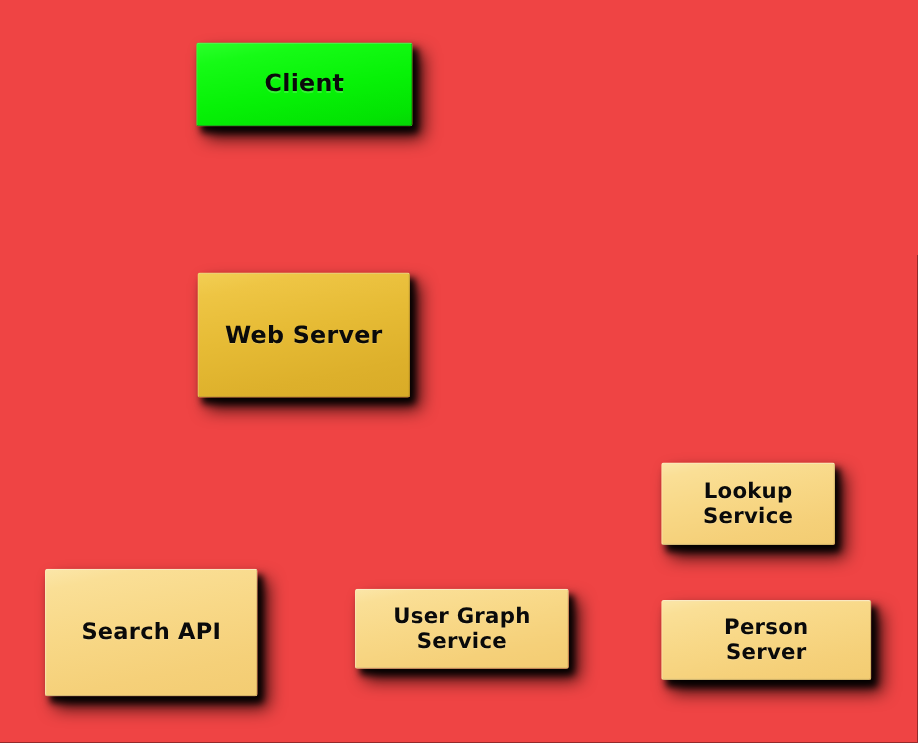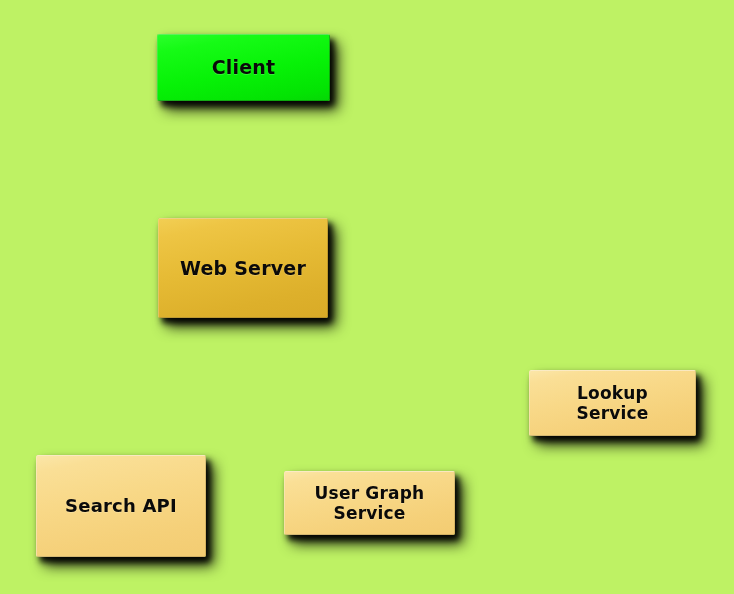--- a/index.html
+++ b/index.html
@@ -14,21 +14,21 @@
     overflow: hidden;
     font-family: "DejaVu Sans", sans-serif;
   }
 
   #canvas {
     position: absolute;
     left: 0;
     top: 0;
     width: 734px;
     height: 594px;
-    background: #bef264;
+    background: #ef4444;
   }
 
   .node {
     position: absolute;
     box-sizing: border-box;
     display: flex;
     align-items: center;
     justify-content: center;
     text-align: center;
     color: #0a0a0a;
@@ -91,21 +91,21 @@
     border-left: 1px solid rgba(255,255,255,0.36);
     border-right: 1px solid rgba(120,85,10,0.26);
     border-bottom: 1px solid rgba(120,85,10,0.30);
   }
 
   
   #node-client        { left:157px; top:34px;  width:173px; height:67px;  font-size:19px; }
   #node-web-server    { left:158px; top:218px; width:170px; height:100px; font-size:19px; }
   #node-search-api    { left:36px;  top:455px; width:170px; height:102px; font-size:18px; }
   #node-user-graph    { left:284px; top:425px; width:171px; height:64px;  font-size:17px;margin-top:46px; }
-  #node-lookup        { left:529px; top:370px; width:167px; height:66px;  font-size:17px; }
+  #node-lookup        { left:529px; top:370px; width:139px; height:66px;  font-size:17px; }
   #node-person-server { left:529px; top:480px; width:168px; height:64px;  font-size:17px; }
 </style>
 </head>
 <body>
 
 <div id="canvas">
 
   <div class="node client" id="node-client">
     <span class="node-label">Client</span>
   </div>
@@ -121,14 +121,18 @@
   <div class="node sand" id="node-user-graph">
     <span class="node-label">User Graph
 Service</span>
   </div>
 
   <div class="node sand" id="node-lookup">
     <span class="node-label">Lookup
 Service</span>
   </div>
 
+  <div class="node sand" id="node-person-server">
+    <span class="node-label">Person
+Server</span>
+  </div>
 
 </div>
 
 </body></html>

